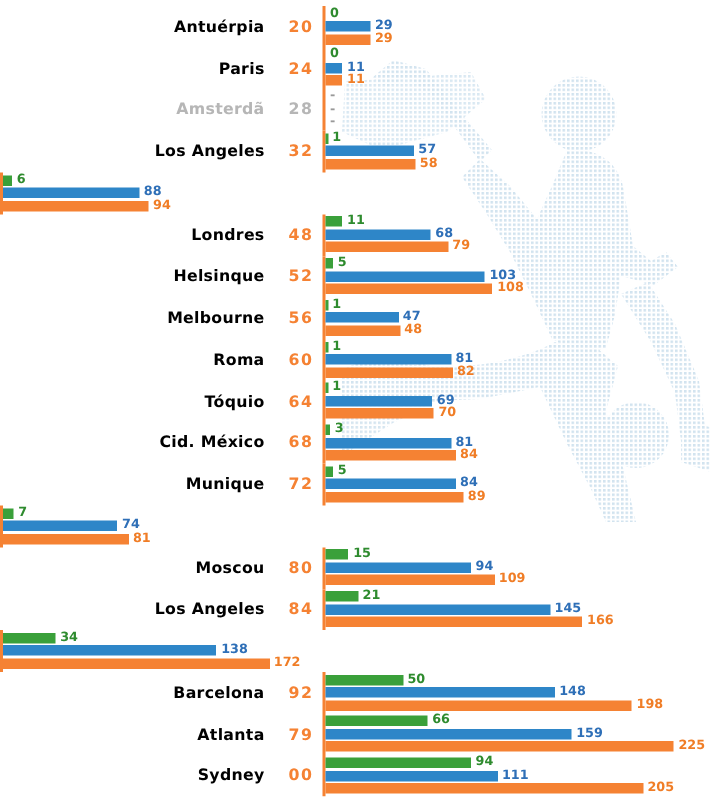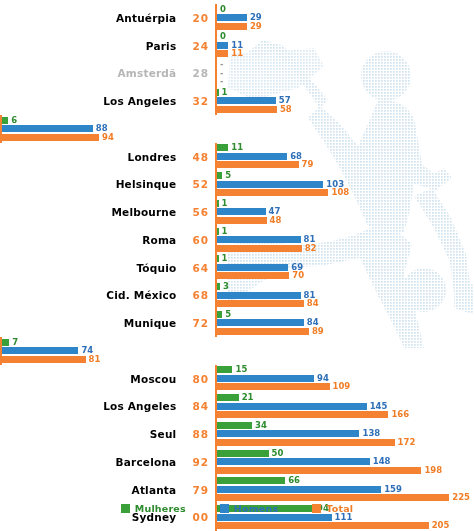--- a/index.html
+++ b/index.html
@@ -418,21 +418,20 @@
               <span class="bar bar-homens" style="width: 149.696px;"></span>
               <span class="vlabel c-homens">145</span>
             </div>
             <div class="barline b2">
               <span class="bar bar-total" style="width: 171.377px;"></span>
               <span class="vlabel c-total">166</span>
             </div>
           </div>
         </div>
         <div class="row">
-          <div class="row-label"><span>Seul</span><span class="yr">88</span></div>
           <div class="bars">
             <div class="barline b0">
               <span class="bar bar-mulheres" style="width: 35.1012px;"></span>
               <span class="vlabel c-mulheres">34</span>
             </div>
             <div class="barline b1">
               <span class="bar bar-homens" style="width: 142.47px;"></span>
               <span class="vlabel c-homens">138</span>
             </div>
             <div class="barline b2">
@@ -488,28 +487,14 @@
             </div>
             <div class="barline b2">
               <span class="bar bar-total" style="width: 211.64px;"></span>
               <span class="vlabel c-total">205</span>
             </div>
           </div>
         </div>
       </div>
   </div>
 
-  <div id="legend">
-      <div class="legend-item">
-        <span class="legend-swatch sw-mulheres"></span>
-        <span class="legend-text tx-mulheres">Mulheres</span>
-      </div>
-      <div class="legend-item">
-        <span class="legend-swatch sw-homens"></span>
-        <span class="legend-text tx-homens">Homens</span>
-      </div>
-      <div class="legend-item">
-        <span class="legend-swatch sw-total"></span>
-        <span class="legend-text tx-total">Total</span>
-      </div>
-    </div>
 
 </div>
 
 </body></html>

